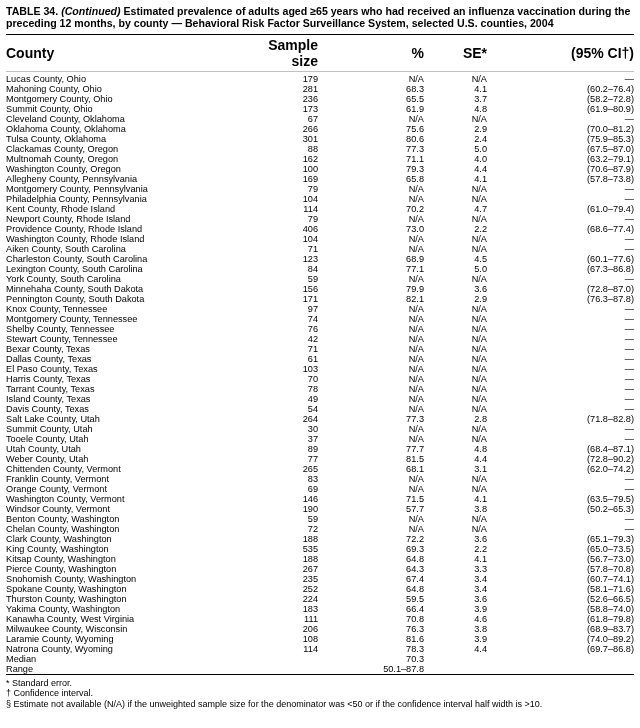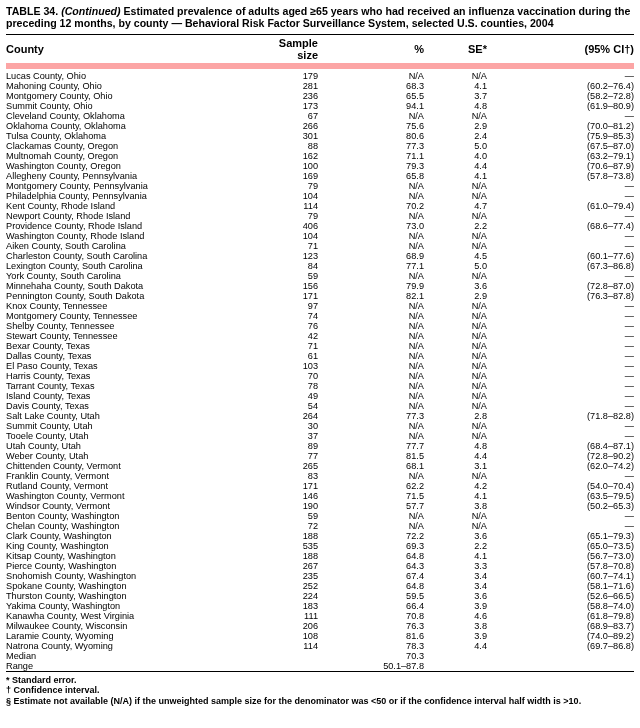--- a/index.html
+++ b/index.html
@@ -7,26 +7,26 @@
   body {
     width: 640px; height: 728px; overflow: hidden;
     font-family: "Liberation Sans", sans-serif; color: #000;
   }
   .page { padding: 5px 6px 0 6px; }
   .title { font-size: 10.6px; font-weight: bold; line-height: 1.16; margin-bottom: 4px; }
   .title .continued { font-style: italic; }
   table { border-collapse: collapse; table-layout: fixed; width: 628px; border-bottom: 1.4px solid #000; }
   col.county { width: 250px; } col.sample { width: 62px; } col.pct { width: 106px; }
   col.se { width: 63px; } col.ci { width: 147px; }
-  thead th { font-size: 11px; font-weight: bold; border-top: 1.4px solid #000; border-bottom: 6px solid #fca5a5; padding: 2px 0 2.5px 0; }
+  thead th { font-size: 14px; font-weight: bold; border-top: 1.4px solid #000; border-bottom: 1px solid #fca5a5; padding: 2px 0 2.5px 0; }
   th.c0, td.c0 { text-align: left; }
   th.c1, th.c2, th.c3, th.c4, td.c1, td.c2, td.c3, td.c4 { text-align: right; }
   tbody td { font-size: 9.2px; line-height: 10px; height: 10px; padding: 0; white-space: nowrap; overflow: hidden; }
   tbody tr:first-child td { padding-top: 1.5px; }
-  .footnotes { margin-top: 3px; font-size: 9px; line-height: 10.6px; font-weight: bold; }
+  .footnotes { margin-top: 3px; font-size: 9px; line-height: 10.6px; }
   .footnotes div { white-space: nowrap; }
 </style>
 </head>
 <body>
 
 <div class="page">
 
   <div class="title">
     <span>TABLE 34.</span>
     <span class="continued">(Continued)</span>
@@ -68,21 +68,21 @@
         <tr>
           <td class="c0">Montgomery County, Ohio</td>
           <td class="c1">236</td>
           <td class="c2">65.5</td>
           <td class="c3">3.7</td>
           <td class="c4">(58.2–72.8)</td>
         </tr>
         <tr>
           <td class="c0">Summit County, Ohio</td>
           <td class="c1">173</td>
-          <td class="c2">94.1</td>
+          <td class="c2">61.9</td>
           <td class="c3">4.8</td>
           <td class="c4">(61.9–80.9)</td>
         </tr>
         <tr>
           <td class="c0">Cleveland County, Oklahoma</td>
           <td class="c1">67</td>
           <td class="c2">N/A</td>
           <td class="c3">N/A</td>
           <td class="c4">—</td>
         </tr>
@@ -332,25 +332,25 @@
           <td class="c4">(62.0–74.2)</td>
         </tr>
         <tr>
           <td class="c0">Franklin County, Vermont</td>
           <td class="c1">83</td>
           <td class="c2">N/A</td>
           <td class="c3">N/A</td>
           <td class="c4">—</td>
         </tr>
         <tr>
-          <td class="c0">Rutland County, Vermont</td>
-          <td class="c1">171</td>
-          <td class="c2">62.2</td>
-          <td class="c3">4.2</td>
-          <td class="c4">(54.0–70.4)</td>
+          <td class="c0">Orange County, Vermont</td>
+          <td class="c1">69</td>
+          <td class="c2">N/A</td>
+          <td class="c3">N/A</td>
+          <td class="c4">—</td>
         </tr>
         <tr>
           <td class="c0">Washington County, Vermont</td>
           <td class="c1">146</td>
           <td class="c2">71.5</td>
           <td class="c3">4.1</td>
           <td class="c4">(63.5–79.5)</td>
         </tr>
         <tr>
           <td class="c0">Windsor County, Vermont</td>

